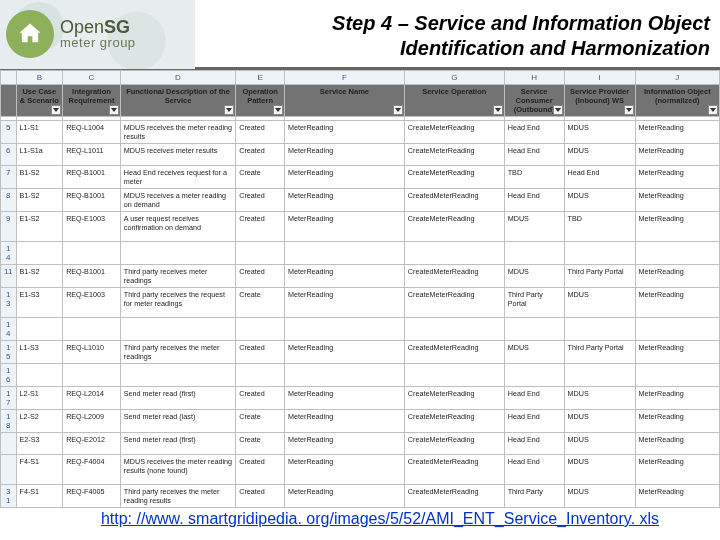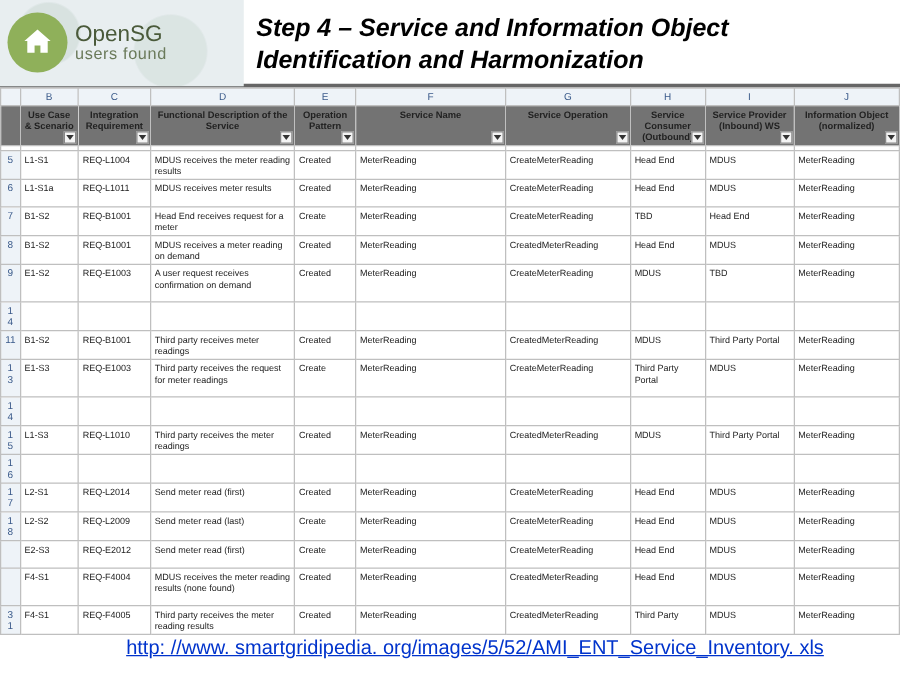--- a/index.html
+++ b/index.html
@@ -45,25 +45,25 @@
     background: #8fb05a;
     display: flex;
     align-items: center;
     justify-content: center;
     position: relative;
     z-index: 1;
   }
   .house-icon svg { width: 28px; height: 28px; fill: #fff; }
   .logo-text { position: relative; z-index: 1; line-height: 1; }
   .logo-line1 { font-size: 18px; font-weight: 400; color: #4a5a3a; }
-  .logo-line1 b { font-weight: 400; }
+  .logo-line1 b { font-weight: 700; }
   .logo-line2 { font-size: 13px; color: #6a7a5a; letter-spacing: .5px; }
   .title {
     flex: 1;
-    text-align: left;
+    text-align: right;
     font-size: 20px;
     font-weight: 700;
     font-style: italic;
     line-height: 1.25;
     padding: 4px 10px 0;
   }
   .sheet {
     width: 100%;
     border-collapse: collapse;
     table-layout: fixed;
@@ -148,21 +148,21 @@
 
 <div class="header">
   <div class="logo-block">
     <span class="house-icon">
       <svg viewBox="0 0 24 24">
           <path d="M12 3l9 8h-2v8h-5v-5h-4v5H5v-8H3z"></path>
         </svg>
     </span>
     <div class="logo-text">
       <div class="logo-line1"><span>Open</span><b>SG</b></div>
-      <div class="logo-line2">users found</div>
+      <div class="logo-line2">meter group</div>
     </div>
   </div>
   <div class="title">Step 4 – Service and Information Object Identification and Harmonization</div>
 </div>
 
 <table class="sheet">
   <colgroup>
     <col class="col-a">
       <col class="col-b">
       <col class="col-c">

